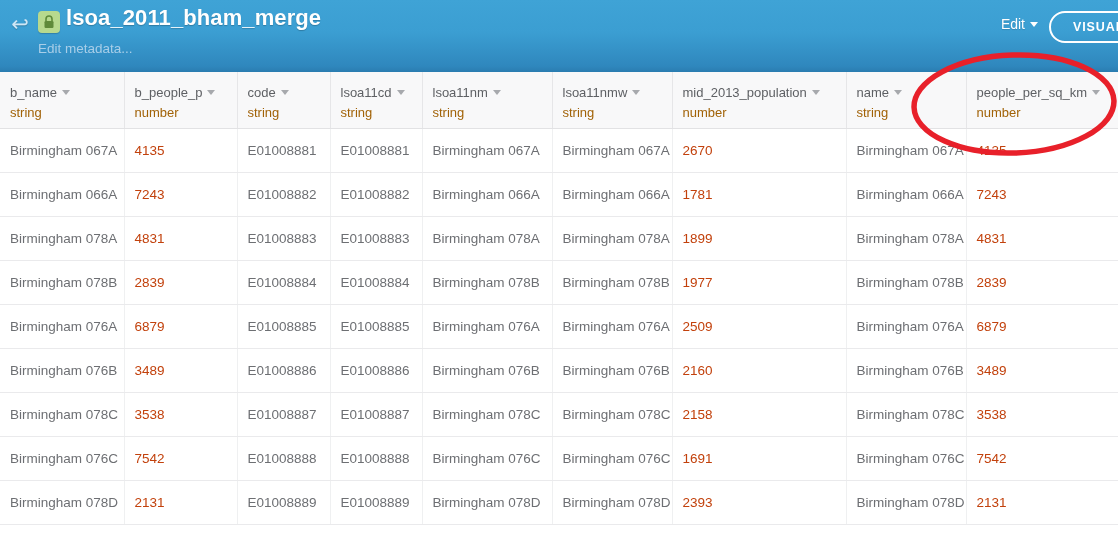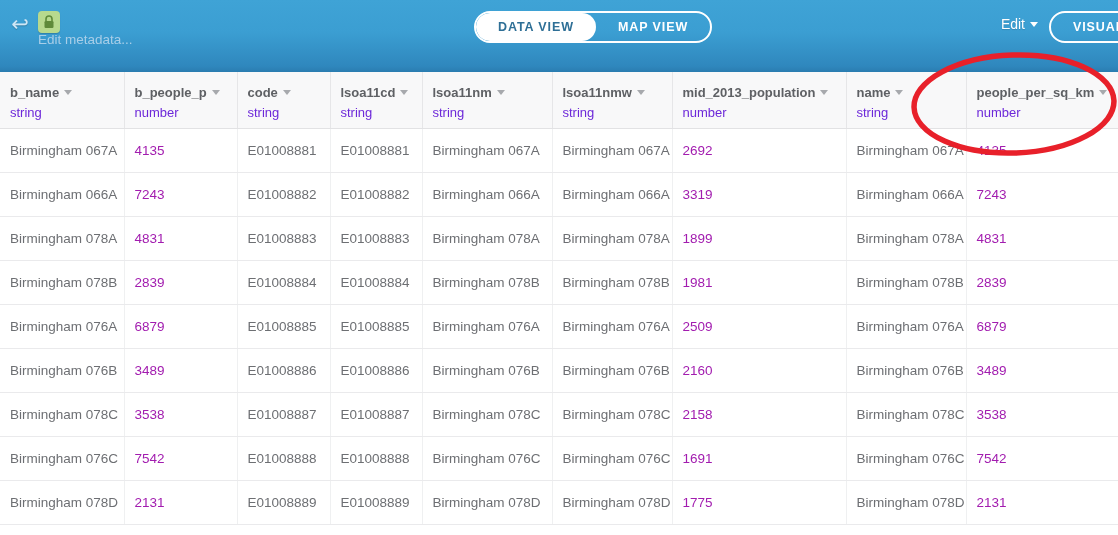--- a/index.html
+++ b/index.html
@@ -59,21 +59,21 @@
     font-weight: bold;
     color: #ffffff;
     letter-spacing: 0.1px;
     text-shadow: 0 1px 1px rgba(0,0,0,0.22);
     white-space: nowrap;
     cursor: pointer;
   }
 
   .ds-subtitle {
     position: absolute;
-    left: 38px; top: 32px;
+    left: 38px; top: 41px;
     font-size: 13.5px;
     color: #a8cee8;
     white-space: nowrap;
     cursor: pointer;
   }
 
   
   .view-toggle {
     position: absolute;
     left: 474px; top: 11px;
@@ -163,56 +163,56 @@
     border-right: 1px solid #e6e6e8;
     vertical-align: top;
     padding: 13px 0 0 10px;
     text-align: left;
     font-weight: normal;
   }
   thead th:last-child { border-right: none; }
 
   .col-name {
     font-size: 13px;
-    font-weight: bold;
+    font-weight: normal;
     color: #5e6064;
     white-space: nowrap;
     display: block;
     line-height: 15px;
   }
   .caret-dark {
     display: inline-block;
     margin-left: 5px;
     border-left: 4px solid transparent;
     border-right: 4px solid transparent;
     border-top: 5px solid #a7a9ad;
     vertical-align: 2px;
   }
   .col-type {
     display: block;
     margin-top: 5px;
     font-size: 13px;
-    color: #6d28d9;
+    color: #a16207;
     white-space: nowrap;
     line-height: 15px;
   }
 
   tbody tr { height: 44px; }
   tbody td {
     border-bottom: 1px solid #eaeaec;
     border-right: 1px solid #eff0f1;
     padding: 0 0 0 10px;
     font-size: 13.5px;
     color: #6d6f73;
     white-space: nowrap;
     overflow: hidden;
     vertical-align: middle;
   }
   tbody td:last-child { border-right: none; }
-  tbody td.num { color: #a21caf; }
+  tbody td.num { color: #c2410c; }
 
   
   .annotation {
     position: absolute;
     left: 908px; top: 50px;
     width: 218px; height: 108px;
     pointer-events: none;
   }
 </style>
 </head>
@@ -224,26 +224,23 @@
 
     <div class="back-arrow">↩</div>
 
     <div class="lock-badge">
       <svg width="12" height="14" viewBox="0 0 12 14">
         <path d="M3 6 V4 a3 3 0 0 1 6 0 V6" fill="none" stroke="#5f8a3a" stroke-width="1.6"></path>
         <rect x="1.5" y="6" width="9" height="7" rx="1.2" fill="#5f8a3a"></rect>
       </svg>
     </div>
 
+    <div class="ds-title">lsoa_2011_bham_merge</div>
     <div class="ds-subtitle">Edit metadata...</div>
 
-    <div class="view-toggle">
-      <div class="view-btn active">DATA VIEW</div>
-      <div class="view-btn inactive">MAP VIEW</div>
-    </div>
 
     <div class="edit-menu">
       <span>Edit</span><span class="caret-light"></span>
     </div>
 
     <div class="visualize-btn">
       <span>VISUALIZE</span>
     </div>
   </div>
 
@@ -301,32 +298,32 @@
           </tr>
       </thead>
       <tbody>
           <tr>
             <td>Birmingham 067A</td>
             <td class="num">4135</td>
             <td>E01008881</td>
             <td>E01008881</td>
             <td>Birmingham 067A</td>
             <td>Birmingham 067A</td>
-            <td class="num">2692</td>
+            <td class="num">2670</td>
             <td>Birmingham 067A</td>
             <td class="num">4135</td>
           </tr>
           <tr>
             <td>Birmingham 066A</td>
             <td class="num">7243</td>
             <td>E01008882</td>
             <td>E01008882</td>
             <td>Birmingham 066A</td>
             <td>Birmingham 066A</td>
-            <td class="num">3319</td>
+            <td class="num">1781</td>
             <td>Birmingham 066A</td>
             <td class="num">7243</td>
           </tr>
           <tr>
             <td>Birmingham 078A</td>
             <td class="num">4831</td>
             <td>E01008883</td>
             <td>E01008883</td>
             <td>Birmingham 078A</td>
             <td>Birmingham 078A</td>
@@ -334,21 +331,21 @@
             <td>Birmingham 078A</td>
             <td class="num">4831</td>
           </tr>
           <tr>
             <td>Birmingham 078B</td>
             <td class="num">2839</td>
             <td>E01008884</td>
             <td>E01008884</td>
             <td>Birmingham 078B</td>
             <td>Birmingham 078B</td>
-            <td class="num">1981</td>
+            <td class="num">1977</td>
             <td>Birmingham 078B</td>
             <td class="num">2839</td>
           </tr>
           <tr>
             <td>Birmingham 076A</td>
             <td class="num">6879</td>
             <td>E01008885</td>
             <td>E01008885</td>
             <td>Birmingham 076A</td>
             <td>Birmingham 076A</td>
@@ -389,21 +386,21 @@
             <td>Birmingham 076C</td>
             <td class="num">7542</td>
           </tr>
           <tr>
             <td>Birmingham 078D</td>
             <td class="num">2131</td>
             <td>E01008889</td>
             <td>E01008889</td>
             <td>Birmingham 078D</td>
             <td>Birmingham 078D</td>
-            <td class="num">1775</td>
+            <td class="num">2393</td>
             <td>Birmingham 078D</td>
             <td class="num">2131</td>
           </tr>
         </tbody>
     </table>
   </div>
 
   <svg class="annotation" viewBox="0 0 218 108">
     <ellipse cx="106" cy="54" rx="100" ry="49" fill="none" stroke="#e8202a" stroke-width="5.5" transform="rotate(-2 106 54)"></ellipse>
   </svg>

